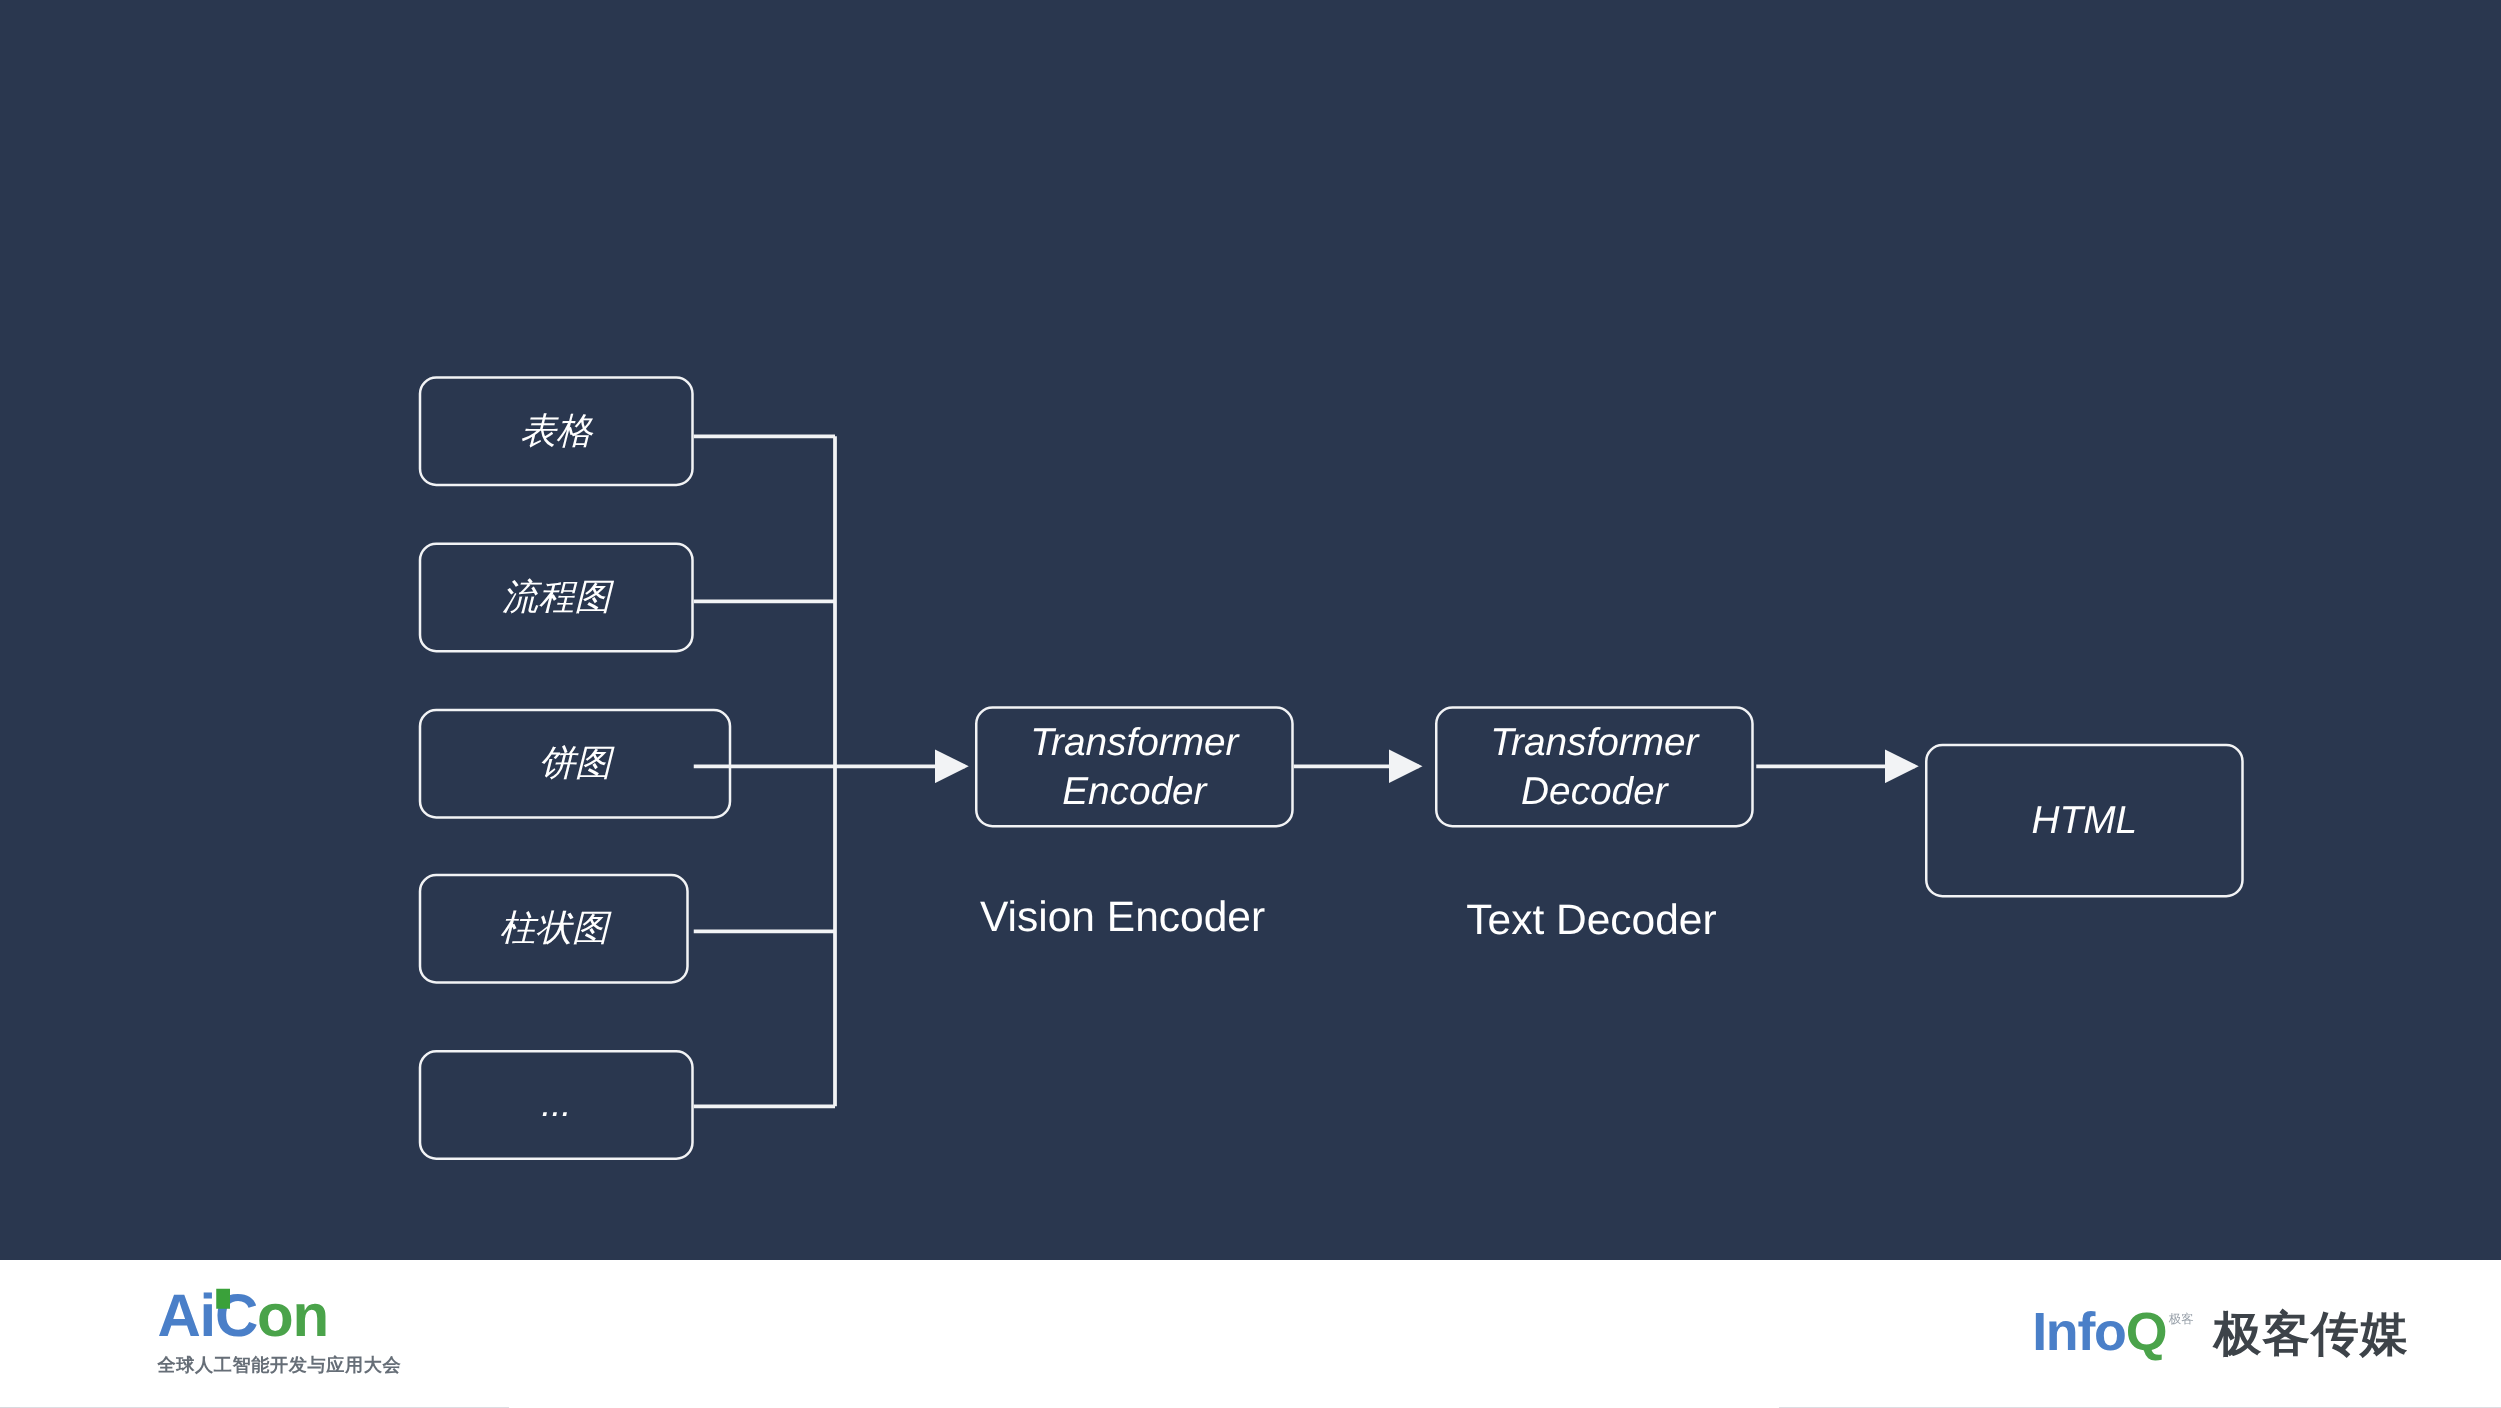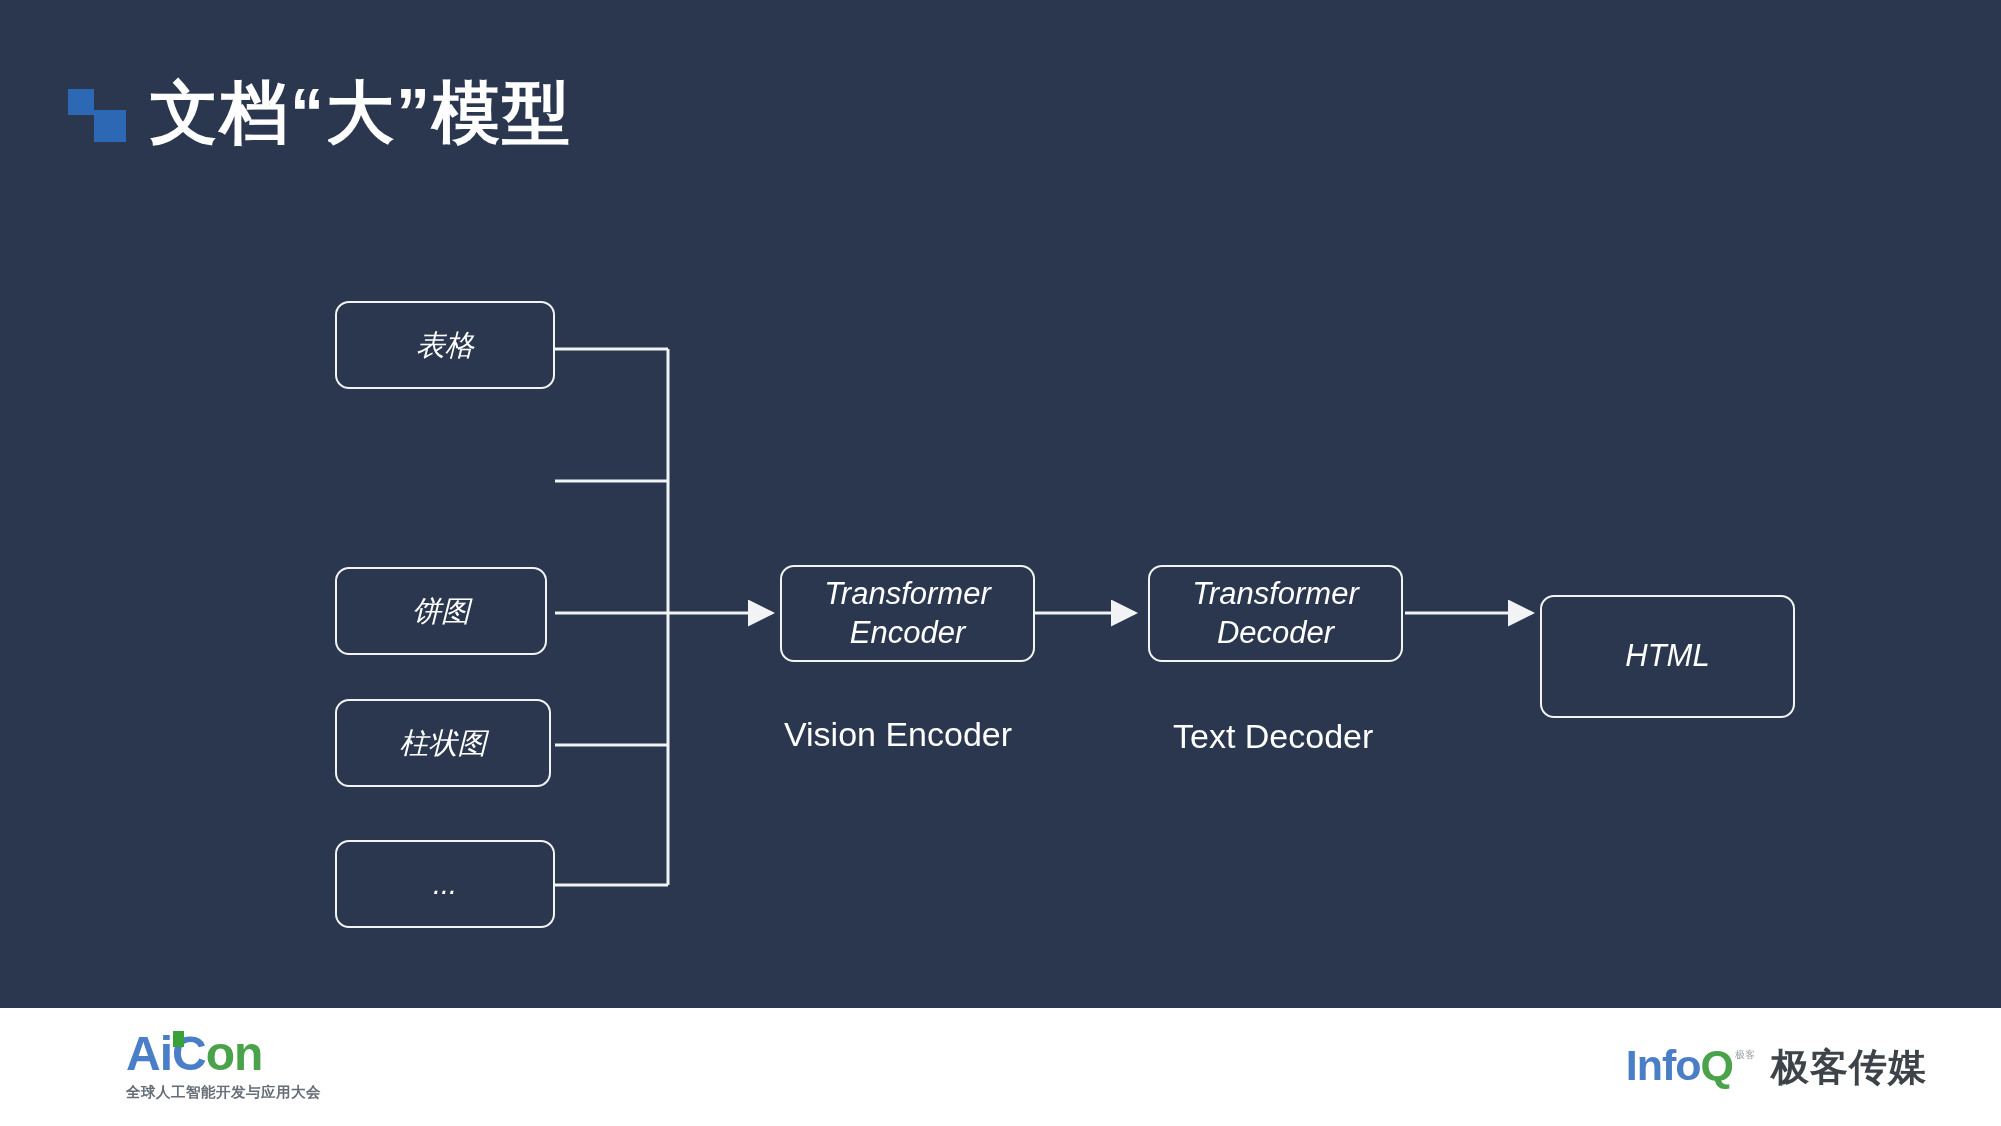--- a/index.html
+++ b/index.html
@@ -185,27 +185,20 @@
     letter-spacing: 1px;
   }
 </style>
 </head>
 <body>
 
 <div id="slide">
 
   <div class="canvas"></div>
 
-  <div class="title-row">
-    <div class="logo-mark">
-      <div class="logo-sq-small"></div>
-      <div class="logo-sq-large"></div>
-    </div>
-    <div class="slide-title">文档“大”模型</div>
-  </div>
 
   <div class="diagram">
 
     <svg class="wires" viewBox="0 0 2001 1008" xmlns="http://www.w3.org/2000/svg">
       <defs>
         <marker id="arrowhead" markerWidth="9" markerHeight="9" refX="8" refY="4.5" orient="auto" markerUnits="strokeWidth">
           <path d="M0,0 L9,4.5 L0,9 Z" fill="#f2f3f5"></path>
         </marker>
       </defs>
 
@@ -220,21 +213,24 @@
       <path d="M668,613 L772,613" stroke="#f2f3f5" stroke-width="3" fill="none" marker-end="url(#arrowhead)"></path>
 
       <path d="M1035,613 L1135,613" stroke="#f2f3f5" stroke-width="3" fill="none" marker-end="url(#arrowhead)"></path>
 
       <path d="M1405,613 L1532,613" stroke="#f2f3f5" stroke-width="3" fill="none" marker-end="url(#arrowhead)"></path>
     </svg>
 
     <div class="node src" style="left:335px; top:301px; width:220px; height:88px;">
       <span>表格</span>
     </div>
-    <div class="node src" style="left:335px; top:567px; width:212px; height:88px;">
+    <div class="node src" style="left:335px; top:434px; width:220px; height:88px;">
+      <span>流程图</span>
+    </div>
+    <div class="node src" style="left:335px; top:567px; width:250px; height:88px;">
       <span>饼图</span>
     </div>
     <div class="node src" style="left:335px; top:699px; width:216px; height:88px;">
       <span>柱状图</span>
     </div>
     <div class="node src" style="left:335px; top:840px; width:220px; height:88px;">
       <span>...</span>
     </div>
 
     <div class="node stage" style="left:780px; top:565px; width:255px; height:97px;">

